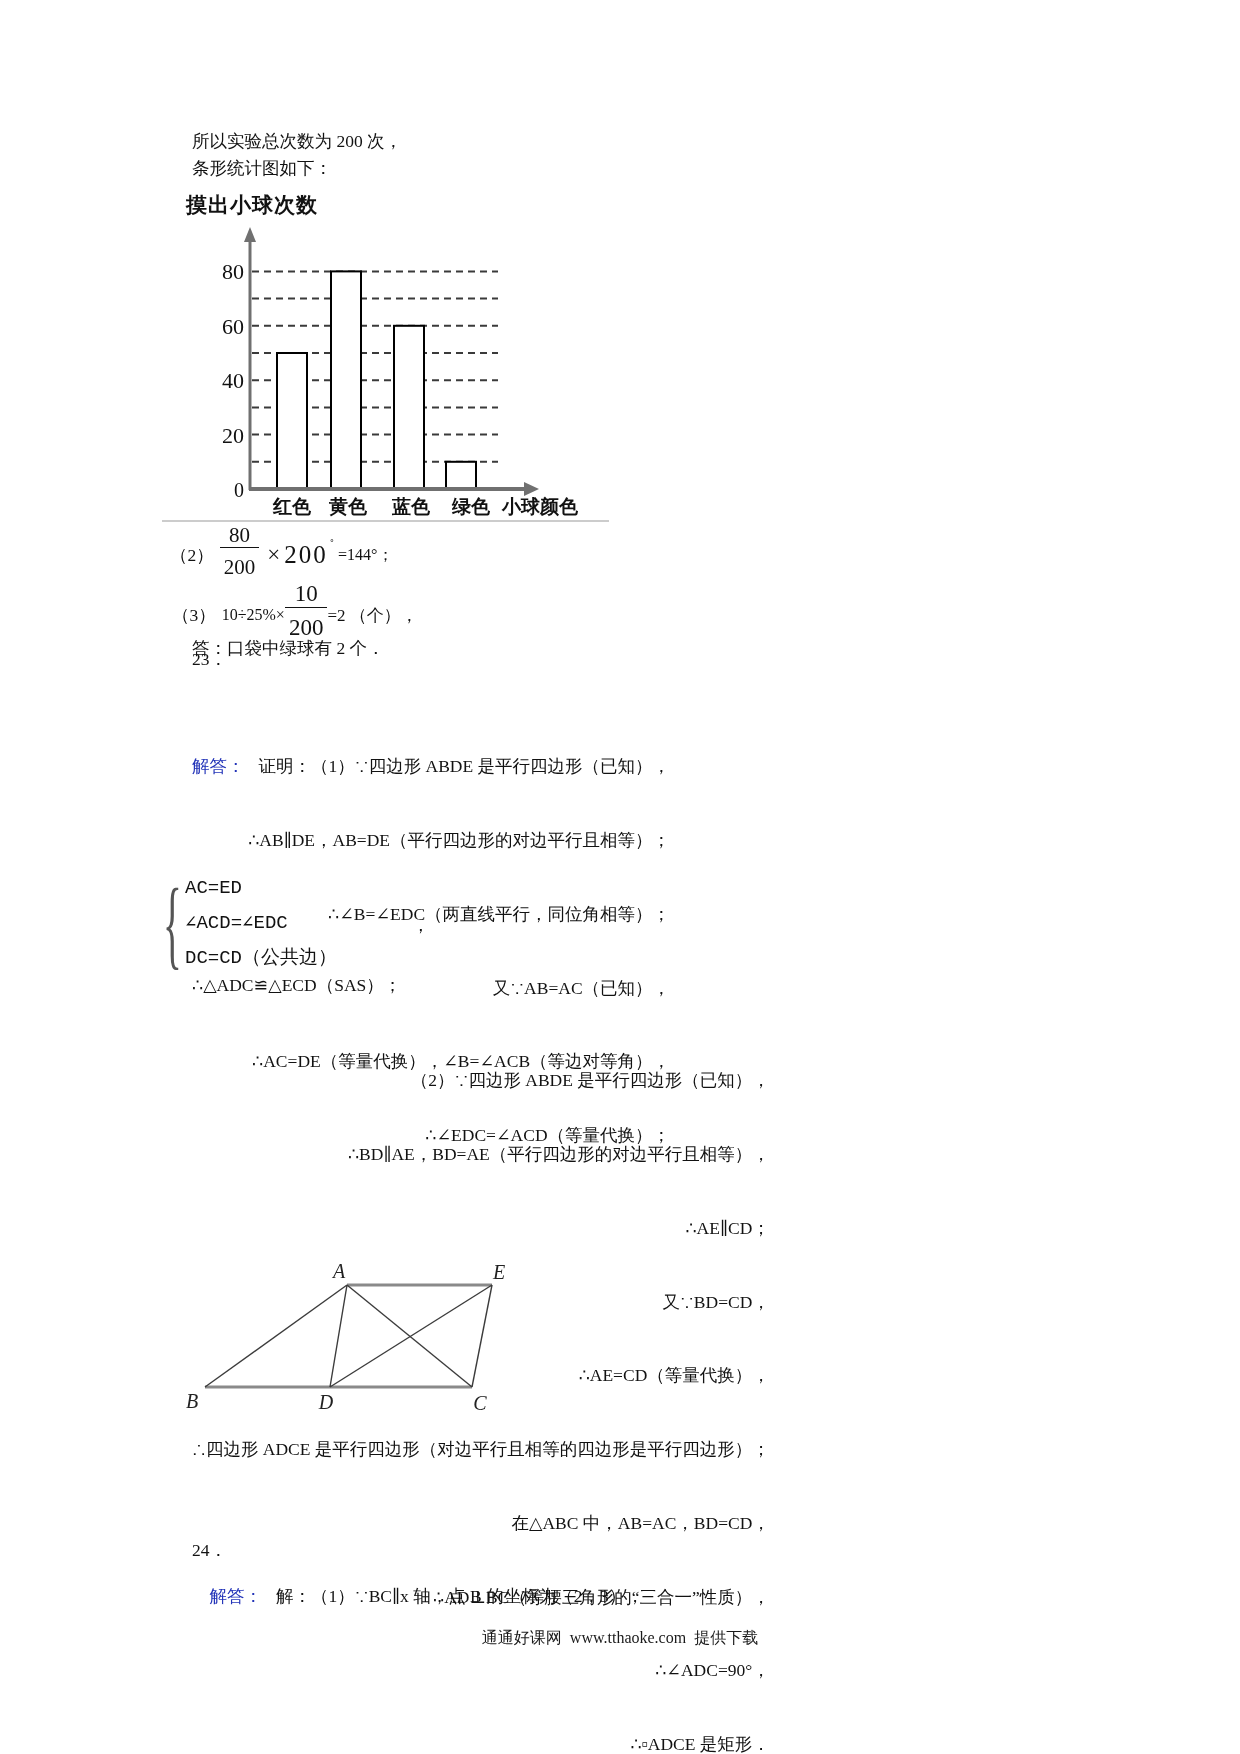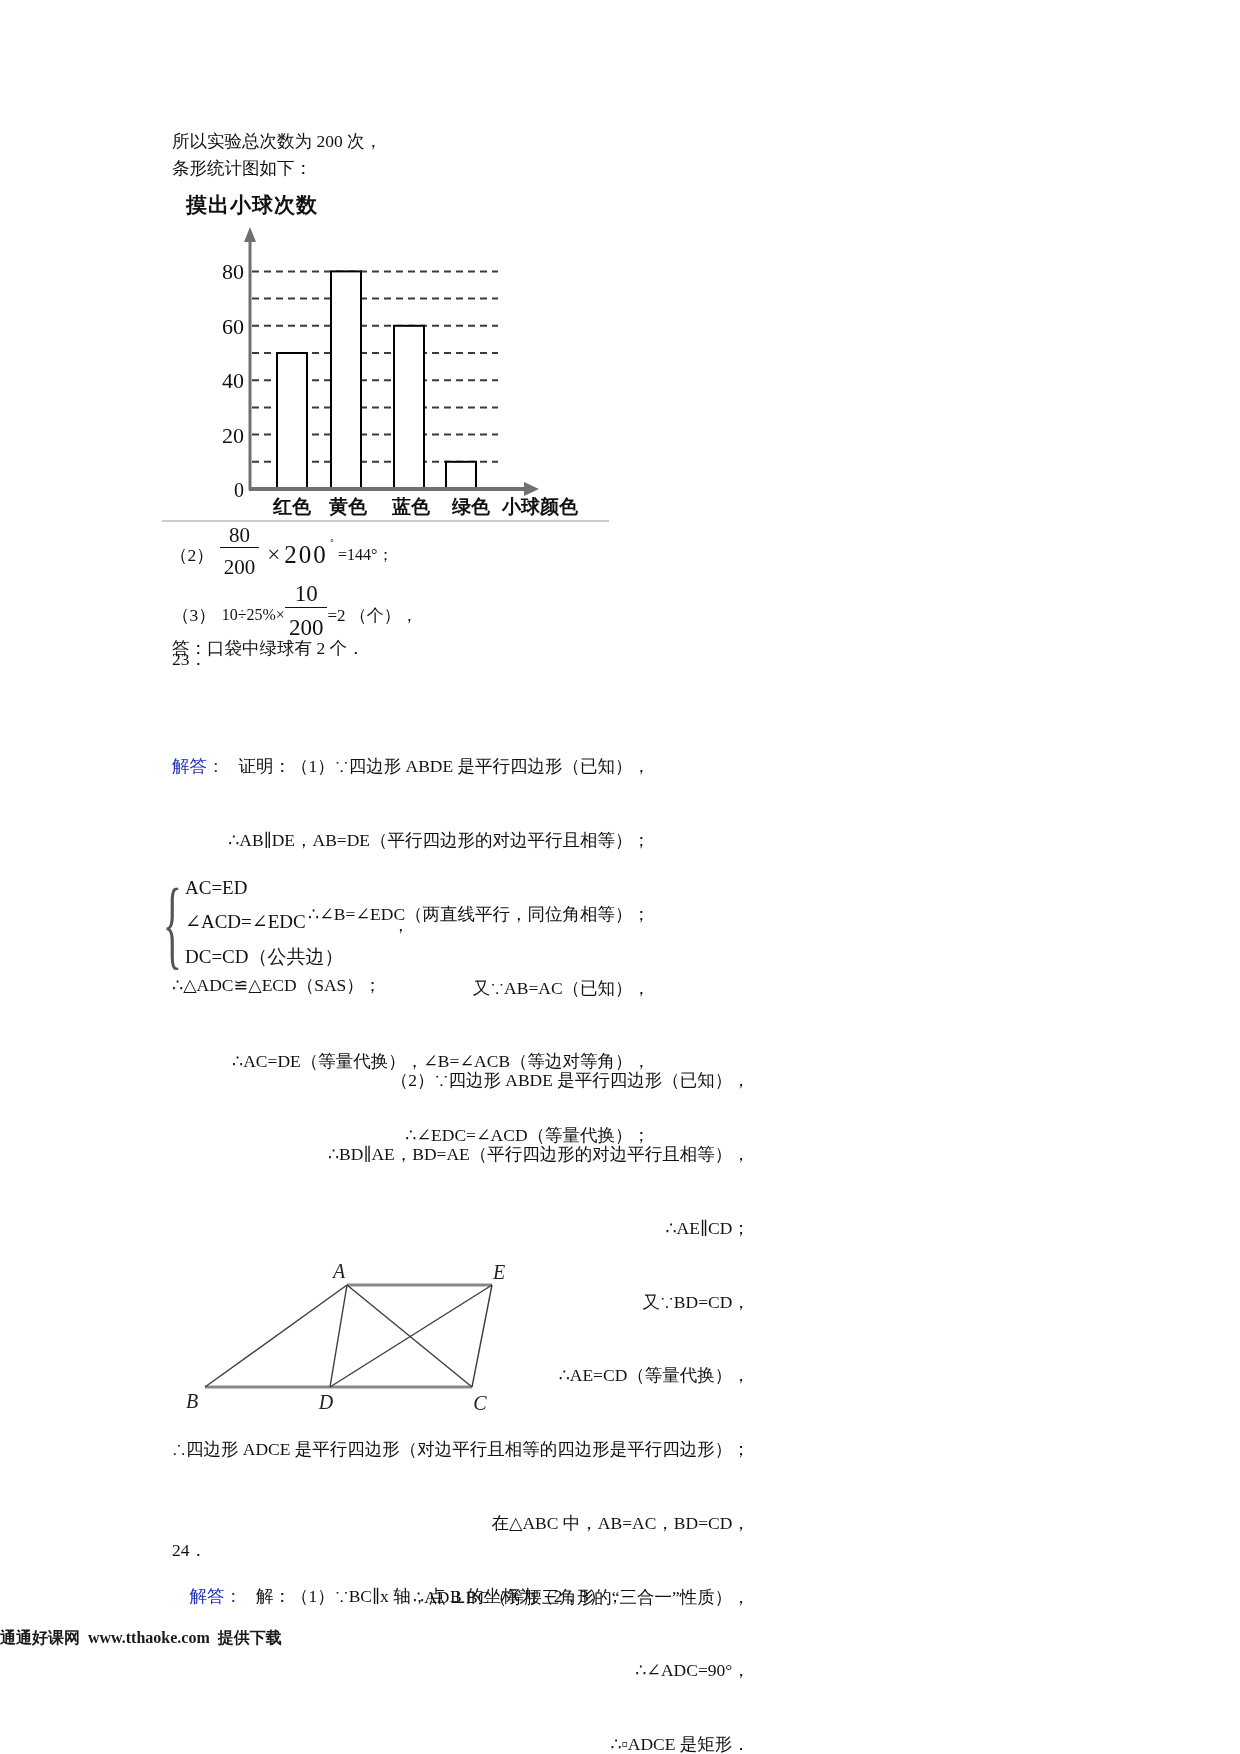--- a/index.html
+++ b/index.html
@@ -2,42 +2,42 @@
 <html><head>
 <meta charset="utf-8">
 <style>
   html,body { margin:0; padding:0; background:#ffffff; }
   .page {
     position:relative; width:1240px; height:1754px; background:#ffffff;
     font-family:"Liberation Serif","DejaVu Serif",serif; color:#121212;
     overflow:hidden;
   }
   .abs { position:absolute; }
-  .t  { font-size:17.5px; white-space:pre; }
+  .t  { font-size:17.5px; white-space:pre;margin-left:20px; }
   .blue { color:#2233b8; }
   .lines { line-height:24.6px; }
   .lines > div { white-space:pre;text-align:right; }
   .chart-title { font-size:21px; font-weight:bold; letter-spacing:1px; white-space:pre; }
   .sep { background:#cccccc; height:2px; }
   .frow { display:flex; align-items:center; white-space:pre; }
   .frac { display:inline-flex; flex-direction:column; align-items:center; line-height:1.08; }
   .frac .den { border-top:1.6px solid #121212; padding:8px 4px; }
   .f2 .pref { font-size:17.5px; margin-right:6px; }
   .f2 .frac { font-size:21px; }
   .f2 .times { font-size:23px; margin:0 4px 0 8px; }
   .f2 .base { font-size:25px; letter-spacing:2px; }
   .f2 .sup { font-size:13px; transform:translateY(-11px); display:inline-block; margin:0 4px 0 2px; }
   .f2 .res { font-size:16px; }
   .f3 .pref { font-size:17.5px; margin-right:6px; }
   .f3 .lead { font-size:16px; }
   .f3 .frac { font-size:23px; }
   .f3 .res { font-size:17px; }
   .brace { font-size:34px; color:#555; transform:scale(1.15,2.95); transform-origin:top left; line-height:1; }
-  .sysline { font-size:19px; white-space:pre; }
-  .footer { width:100%; font-size:16px; color:#1a1a1a; white-space:pre;font-weight:bold; }
+  .sysline { font-size:19px; white-space:pre;font-family:Liberation Mono, monospace; }
+  .footer { width:100%; text-align:center; font-size:16px; color:#1a1a1a; white-space:pre; }
   svg text { font-family:"Liberation Serif","DejaVu Serif",serif; }
 </style>
 </head>
 <body>
 
 <div class="page">
 
   <div class="abs t" style="left:172px; top:129px;">所以实验总次数为 200 次，</div>
   <div class="abs t" style="left:172px; top:156px;">条形统计图如下：</div>
 

